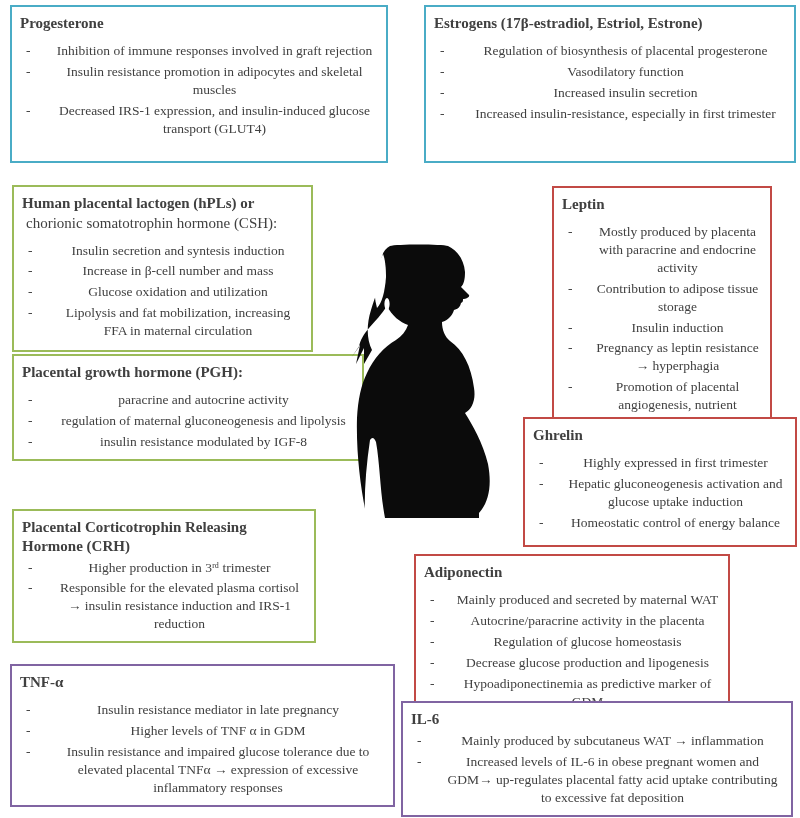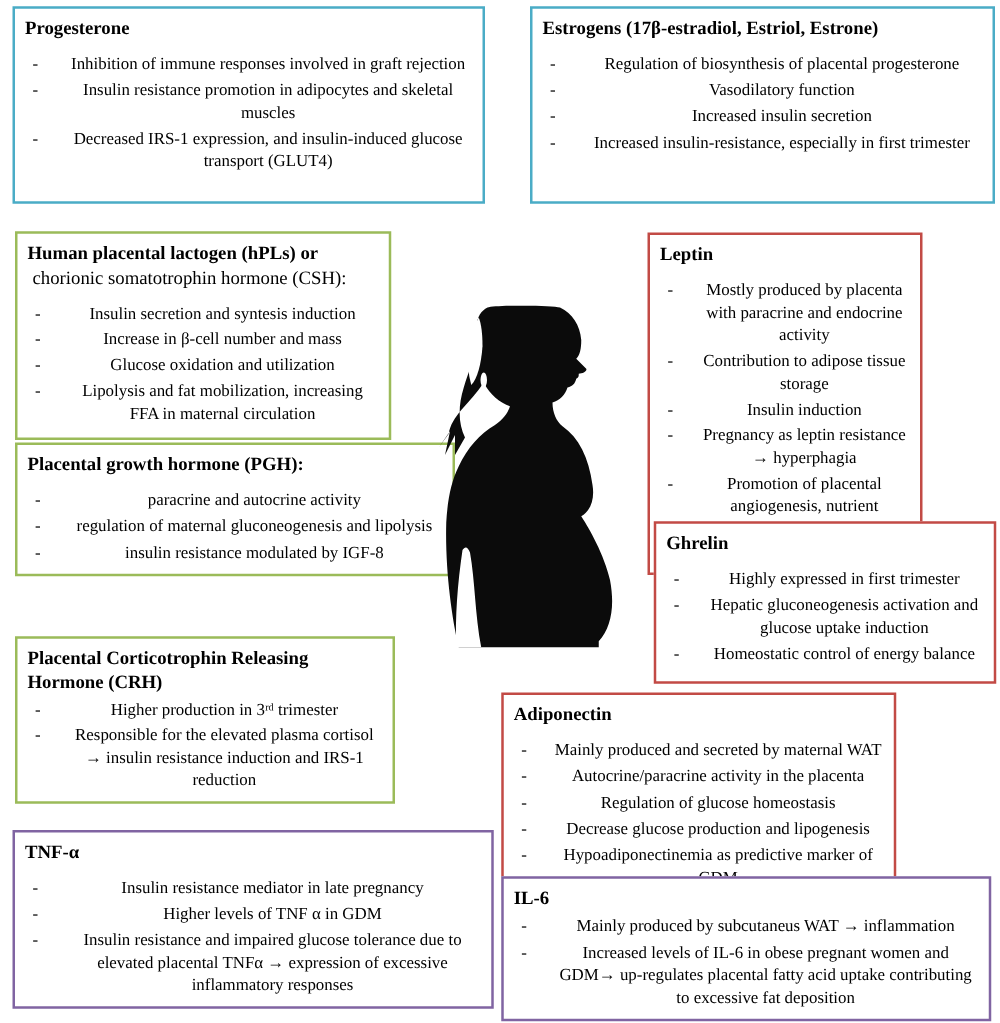--- a/index.html
+++ b/index.html
@@ -1,18 +1,18 @@
 <!DOCTYPE html>
 <html><head>
 <meta charset="utf-8">
 <style>
   html,body { margin:0; padding:0; background:#ffffff; }
   .canvas {
     position:relative; width:800px; height:818px; background:#ffffff;
-    font-family:"Liberation Serif","DejaVu Serif",serif; color:#000000;
+    font-family:"Liberation Serif","DejaVu Serif",serif; color:#404040;
     overflow:hidden;
   }
   .box {
     position:absolute; background:#ffffff; border:2px solid #888;
     box-sizing:border-box; padding:7px 9px 5px 8px;
   }
   .b-cyan   { border-color:#4aacc6; }
   .b-green  { border-color:#9bbb59; }
   .b-red    { border-color:#c24a45; }
   .b-purple { border-color:#8064a2; }
@@ -82,41 +82,41 @@
 
   <div class="box b-purple" style="left:10px;top:664px;width:385px;min-height:141px">
     <h3>TNF-α</h3>
     <ul>
       <li>Insulin resistance mediator in late pregnancy</li>
       <li>Higher levels of TNF α in GDM</li>
       <li>Insulin resistance and impaired glucose tolerance due to elevated placental TNFα → expression of excessive inflammatory responses</li>
     </ul>
   </div>
 
-  <div class="box b-red" style="left:518px;top:186px;width:220px;min-height:218px">
+  <div class="box b-red" style="left:552px;top:186px;width:220px;min-height:218px">
     <h3>Leptin</h3>
     <ul>
       <li>Mostly produced by placenta with paracrine and endocrine activity</li>
       <li>Contribution to adipose tissue storage</li>
       <li>Insulin induction</li>
       <li>Pregnancy as leptin resistance → hyperphagia</li>
       <li>Promotion of placental angiogenesis, nutrient transport, and local immunomodulation</li>
     </ul>
   </div>
 
   <div class="box b-red" style="left:523px;top:417px;width:274px;min-height:130px">
     <h3>Ghrelin</h3>
     <ul>
       <li>Highly expressed in first trimester</li>
       <li>Hepatic gluconeogenesis activation and glucose uptake induction</li>
       <li>Homeostatic control of energy balance</li>
     </ul>
   </div>
 
-  <div class="box b-red" style="left:401px;top:554px;width:316px;min-height:130px">
+  <div class="box b-red" style="left:414px;top:554px;width:316px;min-height:130px">
     <h3>Adiponectin</h3>
     <ul>
       <li>Mainly produced and secreted by maternal WAT</li>
       <li>Autocrine/paracrine activity in the placenta</li>
       <li>Regulation of glucose homeostasis</li>
       <li>Decrease glucose production and lipogenesis</li>
       <li>Hypoadiponectinemia as predictive marker of GDM</li>
     </ul>
   </div>
 

